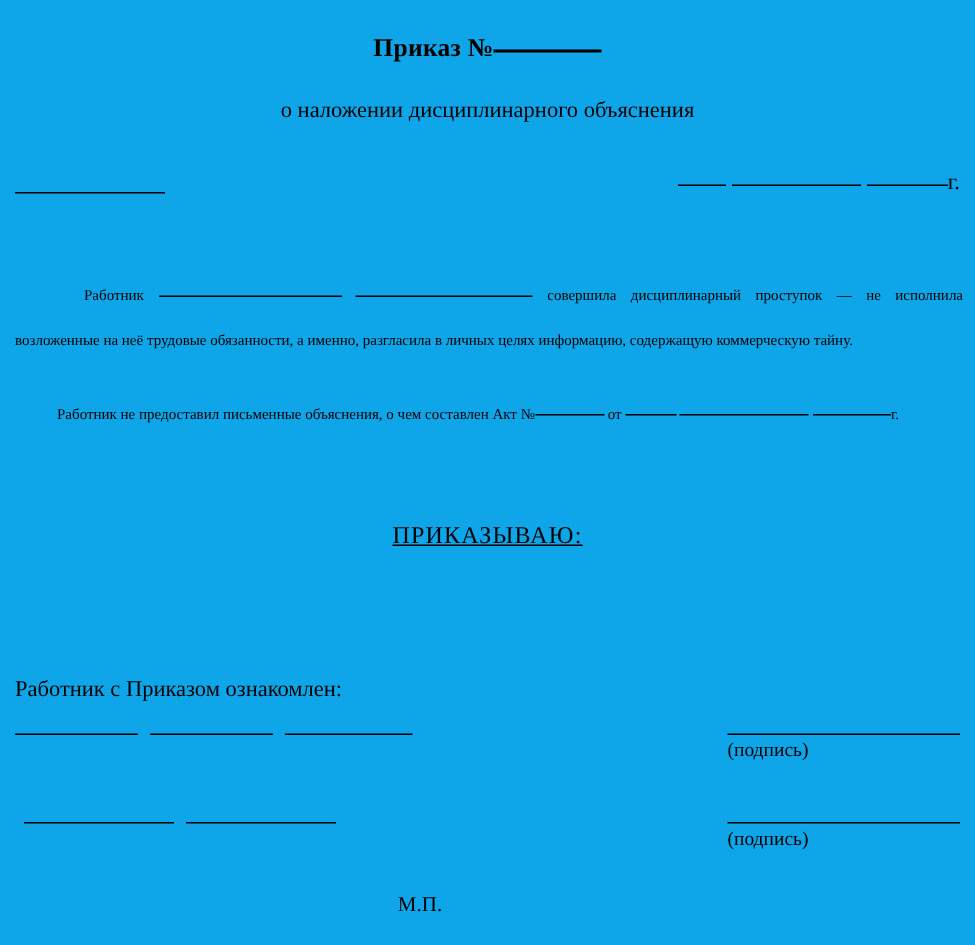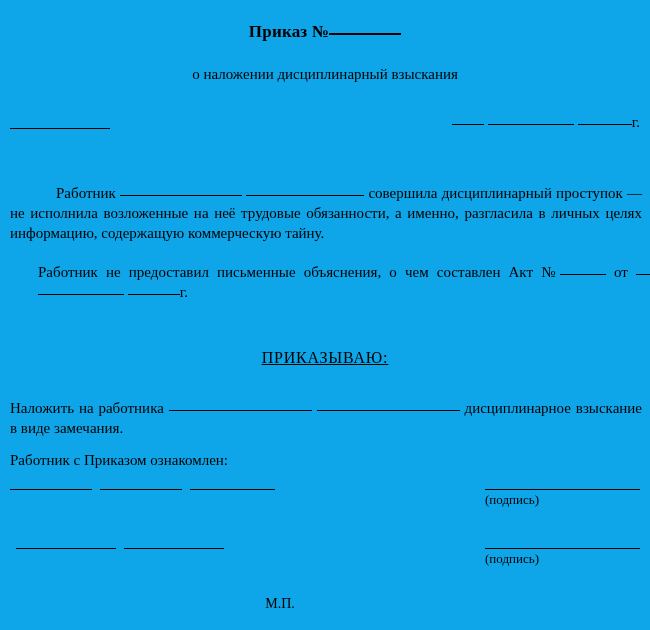--- a/index.html
+++ b/index.html
@@ -80,22 +80,22 @@
   }
   .date-right .r1 { width: 32px; }
   .date-right .r2 { width: 86px; }
   .date-right .r3 { width: 54px; }
 
   
   .para {
     position: absolute;
     left: 10px;
     width: 632px;
-    font-size: 15px;
-    line-height: 20px;
+    font-size: 10px;
+    line-height: 30px;
     text-align: justify;
   }
   .para.first { top: 183px; text-indent: 46px; }
   .para.second { top: 262px; margin-left: 28px; }
 
   .para .r-name1 { width: 122px; }
   .para .r-name2 { width: 118px; }
   .para .r-akt  { width: 46px; }
   .para .r-d1   { width: 34px; }
   .para .r-d2   { width: 86px; }
@@ -156,38 +156,37 @@
 </style>
 </head>
 <body>
 
 <div class="page">
 
   <div class="doc-title">
     <span>Приказ №</span><span class="rule"></span>
   </div>
 
-  <div class="doc-subtitle">о наложении дисциплинарный взыскания</div>
+  <div class="doc-subtitle">о наложении дисциплинарного объяснения</div>
 
   <div class="date-row">
     <div class="rule-abs left-line"></div>
     <div class="date-right">
       <span class="rule r1"></span>
       <span class="rule r2"></span>
       <span class="rule r3"></span><span>г.</span>
     </div>
   </div>
 
   <div class="para first"><span>Работник</span> <span class="rule r-name1"></span> <span class="rule r-name2"></span> <span>совершила дисциплинарный проступок — не исполнила возложенные на неё трудовые обязанности, а именно, разгласила в личных целях информацию, содержащую коммерческую тайну.</span></div>
 
   <div class="para second"><span>Работник не предоставил письменные объяснения, о чем составлен Акт №</span><span class="rule r-akt"></span> <span>от</span> <span class="rule r-d1"></span> <span class="rule r-d2"></span> <span class="rule r-d3"></span><span>г.</span></div>
 
   <div class="order-heading">ПРИКАЗЫВАЮ:</div>
 
-  <div class="para third"><span>Наложить на работника</span> <span class="rule r-ord1"></span> <span class="rule r-ord2"></span> <span>дисциплинарное взыскание в виде замечания.</span></div>
 
   <div class="ack-line">Работник с Приказом ознакомлен:</div>
 
   <div class="rule-abs sig1-l1"></div>
   <div class="rule-abs sig1-l2"></div>
   <div class="rule-abs sig1-l3"></div>
   <div class="rule-abs sig1-r"></div>
   <div class="sig-caption cap1">(подпись)</div>
 
   <div class="rule-abs sig2-l1"></div>

